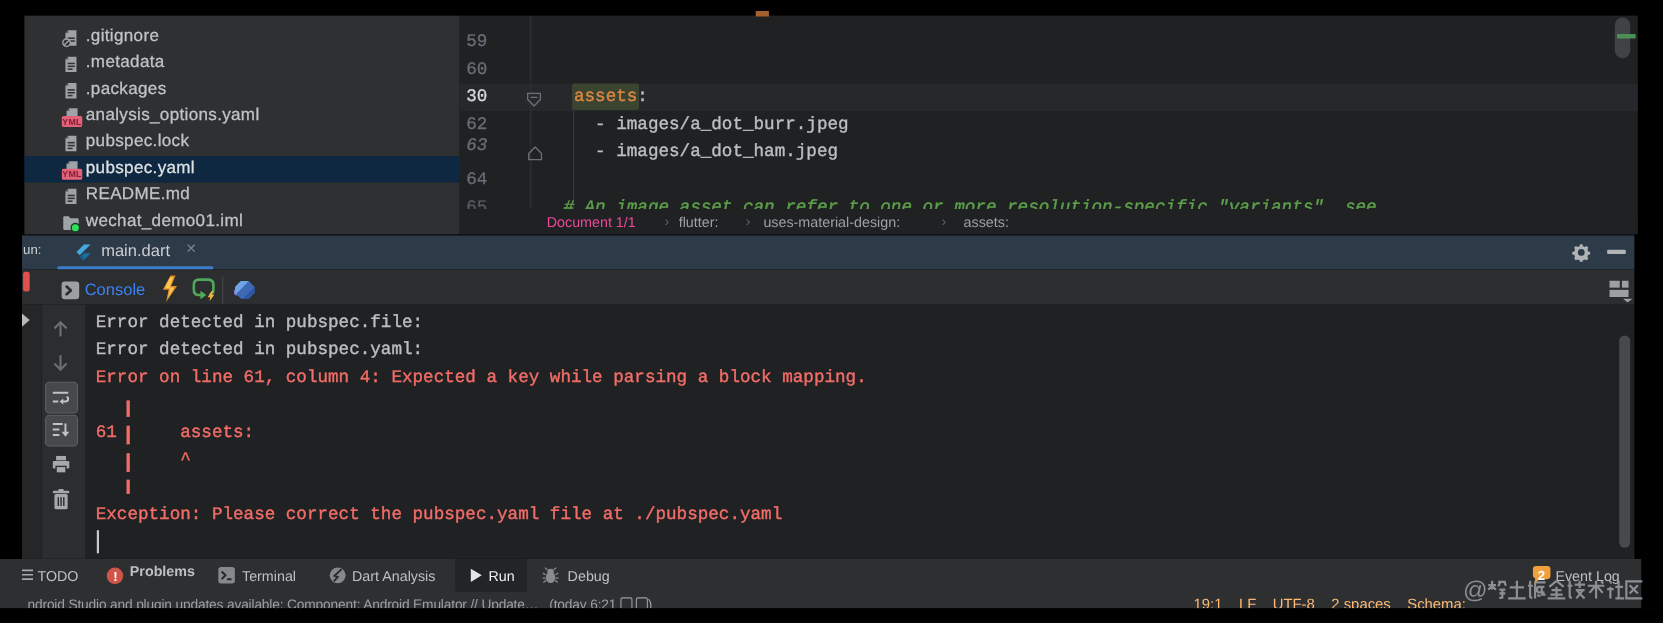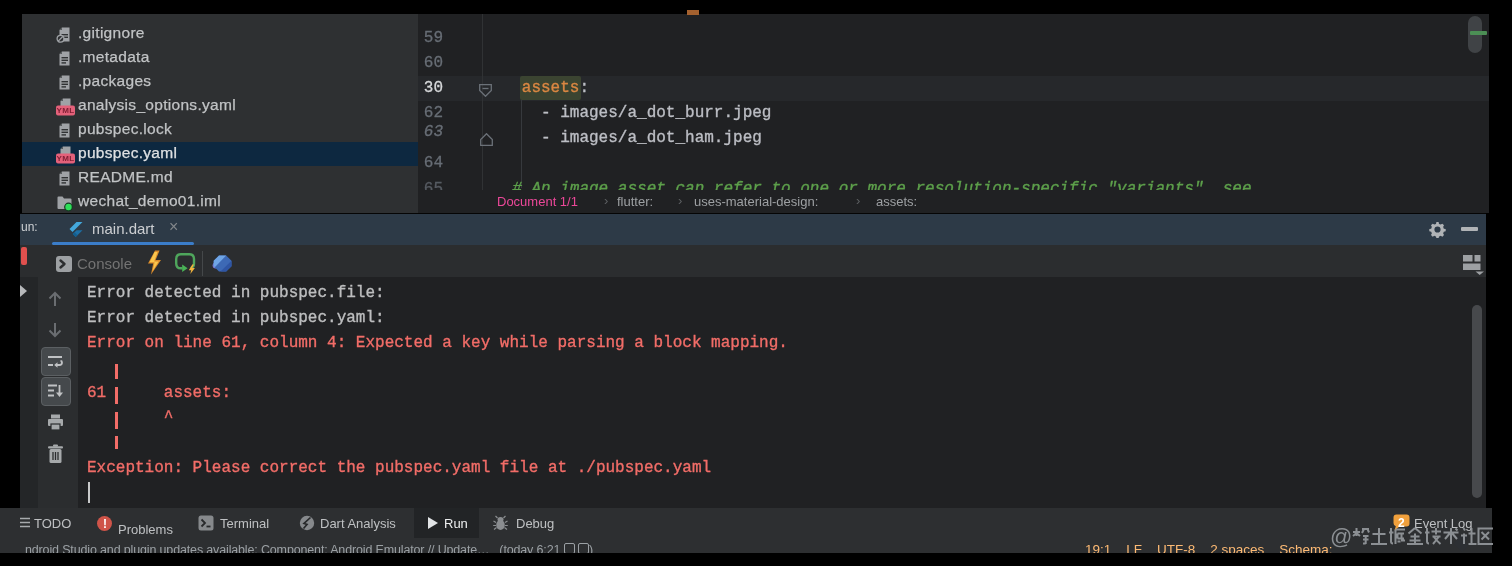--- a/index.html
+++ b/index.html
@@ -164,21 +164,21 @@
 
 <div class="abs" style="left:20px;top:245px;width:1466px;height:32px;background:#2b2d2f;"></div>
 <div id="toolbar" class="abs" style="left:20px;top:245px;width:1466px;height:32px;">
 
   <div class="abs" style="left:0.5px;top:2px;width:6px;height:18px;background:#e0504e;border-radius:2px;"></div>
 
   <svg class="abs" style="left:35px;top:10px;" width="18" height="18" viewBox="0 0 18 18">
       <rect x="1" y="1" width="16" height="16" rx="3" fill="#9da0a3"></rect>
       <path d="M5.5 5.5 L9.5 9 L5.5 12.5" fill="none" stroke="#2b2d2f" stroke-width="2.4" stroke-linecap="round" stroke-linejoin="round"></path>
     </svg>
-  <div class="abs" style="left:57px;top:10px;font-size:15px;color:#737373;">Console</div>
+  <div class="abs" style="left:57px;top:10px;font-size:15px;color:#3b82f6;">Console</div>
 
   <svg class="abs" style="left:125px;top:5px;" width="19" height="26" viewBox="0 0 19 26">
       <polygon points="10,0.5 3,13.5 8.2,13.5 6,24.5 16,10 10.6,10 14.6,0.5" fill="#d98a2b"></polygon>
       <polygon points="9.6,2 4.6,12.2 9.6,12.2 7.6,21 13.6,11.4 9.2,11.4 12.6,2" fill="#fbc64d"></polygon>
     </svg>
 
   <svg class="abs" style="left:154px;top:6px;" width="23" height="23" viewBox="0 0 23 23">
       <path d="M8.5 17.2 H6.8 Q2.2 17.2 2.2 12.4 V8 Q2.2 3.2 6.8 3.2 H15.4 Q20 3.2 20 8 V12.4 Q20 16.2 16.6 17.1" fill="none" stroke="#4fa65c" stroke-width="2.4"></path>
       <polygon points="8.2,13.4 13.6,17.2 8.2,21" fill="#49b356"></polygon>
       <polygon points="18.3,13.5 14.8,19.3 17.2,19.3 16.3,23 20.9,16.9 18.2,16.9 20,13.5" fill="#f2b33c"></polygon>
@@ -268,21 +268,21 @@
 <div class="abs" style="left:0;top:508px;width:1512px;height:45px;background:#2d2f31;"></div>
 <div id="statusbar" class="abs" style="left:0;top:508px;width:1512px;height:45px;overflow:hidden;font-size:13px;color:#bec0c2;">
 
   <svg class="abs" style="left:20px;top:9px;" width="10" height="11" viewBox="0 0 10 11">
       <path d="M0 1.5 H10 M0 5.5 H10 M0 9.5 H10" stroke="#a7aaad" stroke-width="1.5"></path>
     </svg>
   <div class="abs" style="left:34px;top:7.5px;">TODO</div>
 
   <div class="abs" style="left:97px;top:7.5px;width:15px;height:15px;border-radius:8px;background:#cf5449;"></div>
   <div class="abs" style="left:103px;top:8.5px;color:#fff;font-size:12px;font-weight:bold;">!</div>
-  <div class="abs" style="left:118px;top:14px;">Problems</div>
+  <div class="abs" style="left:118px;top:4px;font-weight:bold;">Problems</div>
 
   <svg class="abs" style="left:198px;top:7px;" width="16" height="16" viewBox="0 0 16 16">
       <rect x="0.5" y="0.5" width="15" height="15" rx="2.5" fill="#86898c"></rect>
       <path d="M3.5 4.5 L7 8 L3.5 11.5" fill="none" stroke="#27292b" stroke-width="1.8"></path>
       <path d="M8.5 11.5 H12.5" stroke="#27292b" stroke-width="1.8"></path>
     </svg>
   <div class="abs" style="left:220px;top:7.5px;">Terminal</div>
 
   <svg class="abs" style="left:299px;top:7px;" width="16" height="16" viewBox="0 0 16 16">
       <circle cx="8" cy="8" r="7.2" fill="#86898c"></circle>

